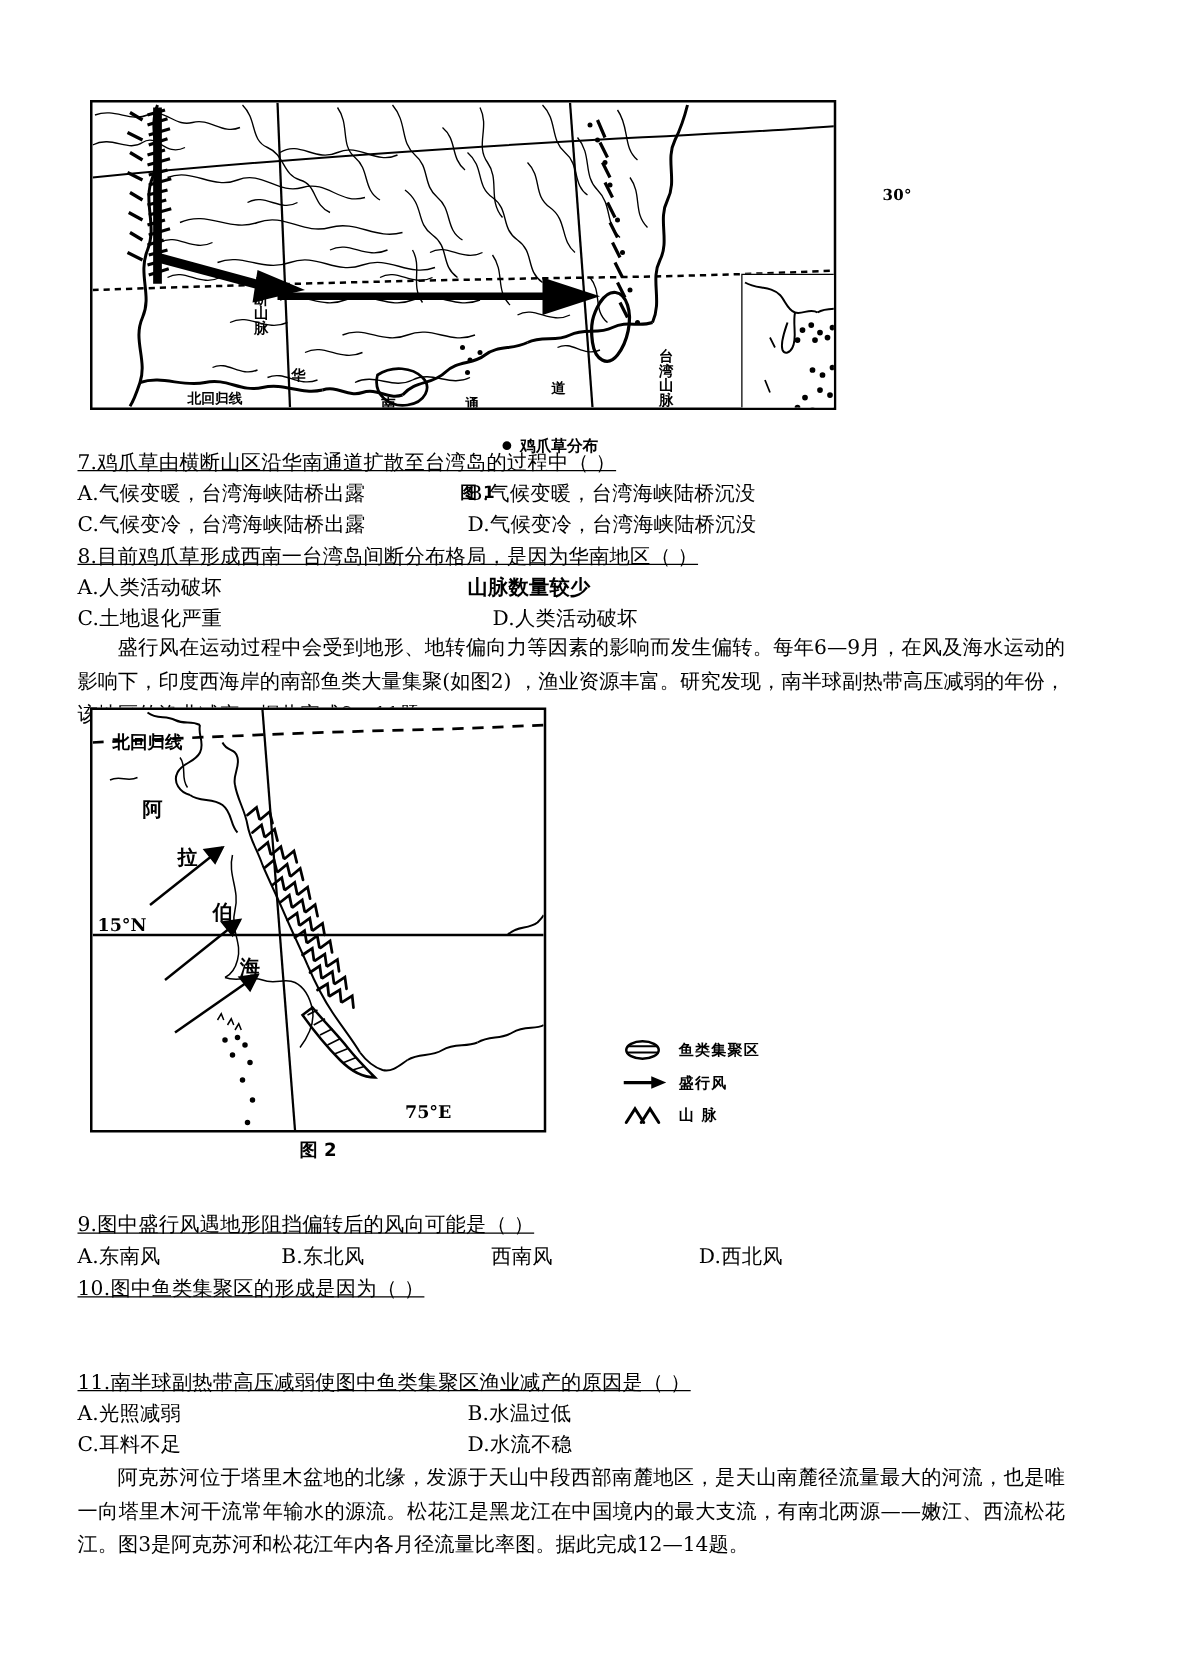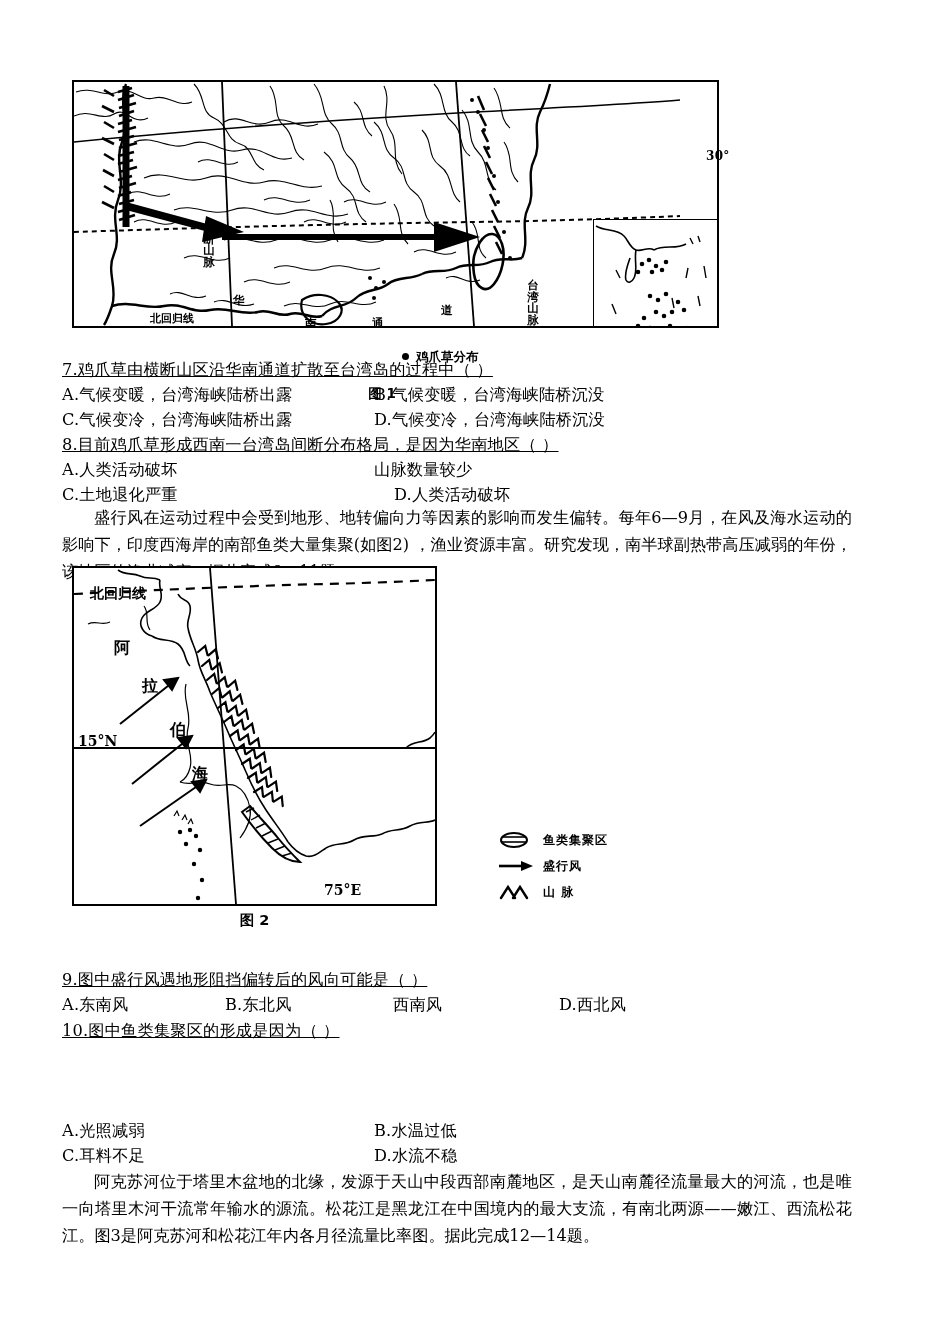--- a/index.html
+++ b/index.html
@@ -24,21 +24,21 @@
 
   
   .fig1-wrap {
     position: absolute;
     left: 72px; top: 52px;
     width: 620px; height: 285px;
   }
   .fig1-frame {
     position: absolute;
     left: 0; top: 28px;
-    width: 647px; height: 248px;
+    width: 597px; height: 248px;
     border: 2.2px solid #000;
     overflow: hidden;
     background: #fff;
   }
   .lon-label {
     position: absolute;
     font-family: "DejaVu Serif", "Liberation Serif", serif;
     font-weight: bold; font-size: 12.5px;
     letter-spacing: .3px;
   }
@@ -354,21 +354,21 @@
   <div class="opts" style="top:382px; height:52px;">
     <div class="txt opt" style="left:312px; top:0px;">B.气候变暖，台湾海峡陆桥沉没</div>
     <div class="txt opt" style="left:0px;   top:0px;">A.气候变暖，台湾海峡陆桥出露</div>
     <div class="txt opt" style="left:0px;   top:25px;">C.气候变冷，台湾海峡陆桥出露</div>
     <div class="txt opt" style="left:312px; top:25px;">D.气候变冷，台湾海峡陆桥沉没</div>
   </div>
 
   <div class="txt qline" style="top:432px;">8.目前鸡爪草形成西南一台湾岛间断分布格局，是因为华南地区（    ）</div>
   <div class="opts" style="top:457px; height:52px;">
     <div class="txt opt" style="left:0px;   top:0px;">A.人类活动破坏</div>
-    <div class="txt opt" style="left:312px; top:0px;">山脉数量较少</div>
+    <div class="txt opt" style="left:312px; top:0px;font-weight:bold;">山脉数量较少</div>
     <div class="txt opt" style="left:0px;   top:25px;">C.土地退化严重</div>
     <div class="txt opt" style="left:312px; top:25px;margin-left:20px;">D.人类活动破坏</div>
   </div>
 
   <div class="para" style="top:504px;">盛行风在运动过程中会受到地形、地转偏向力等因素的影响而发生偏转。每年6—9月，在风及海水运动的影响下，印度西海岸的南部鱼类大量集聚(如图2) ，渔业资源丰富。研究发现，南半球副热带高压减弱的年份，该地区的渔业减产。据此完成9—11题。</div>
 
   <div class="fig2-wrap">
     <div class="fig2-frame">
       <svg width="361" height="336" viewBox="0 0 361 336">
 
@@ -517,20 +517,21 @@
   <div class="txt qline" style="top:967px;">9.图中盛行风遇地形阻挡偏转后的风向可能是（    ）</div>
   <div class="opts" style="top:992px; height:27px;">
     <div class="txt opt" style="left:0px;   top:0px;">A.东南风</div>
     <div class="txt opt" style="left:163px; top:0px;">B.东北风</div>
     <div class="txt opt" style="left:331px; top:0px;">西南风</div>
     <div class="txt opt" style="left:497px; top:0px;">D.西北风</div>
   </div>
 
   <div class="txt qline" style="top:1018px;">10.图中鱼类集聚区的形成是因为（    ）</div>
 
+  <div class="txt qline" style="top:1093px;">11.南半球副热带高压减弱使图中鱼类集聚区渔业减产的原因是（    ）</div>
   <div class="opts" style="top:1118px; height:52px;">
     <div class="txt opt" style="left:0px;   top:0px;">A.光照减弱</div>
     <div class="txt opt" style="left:312px; top:0px;">B.水温过低</div>
     <div class="txt opt" style="left:0px;   top:25px;">C.耳料不足</div>
     <div class="txt opt" style="left:312px; top:25px;">D.水流不稳</div>
   </div>
 
   <div class="para" style="top:1168px;">阿克苏河位于塔里木盆地的北缘，发源于天山中段西部南麓地区，是天山南麓径流量最大的河流，也是唯一向塔里木河干流常年输水的源流。松花江是黑龙江在中国境内的最大支流，有南北两源——嫩江、西流松花江。图3是阿克苏河和松花江年内各月径流量比率图。据此完成12—14题。</div>
 
 </div>

